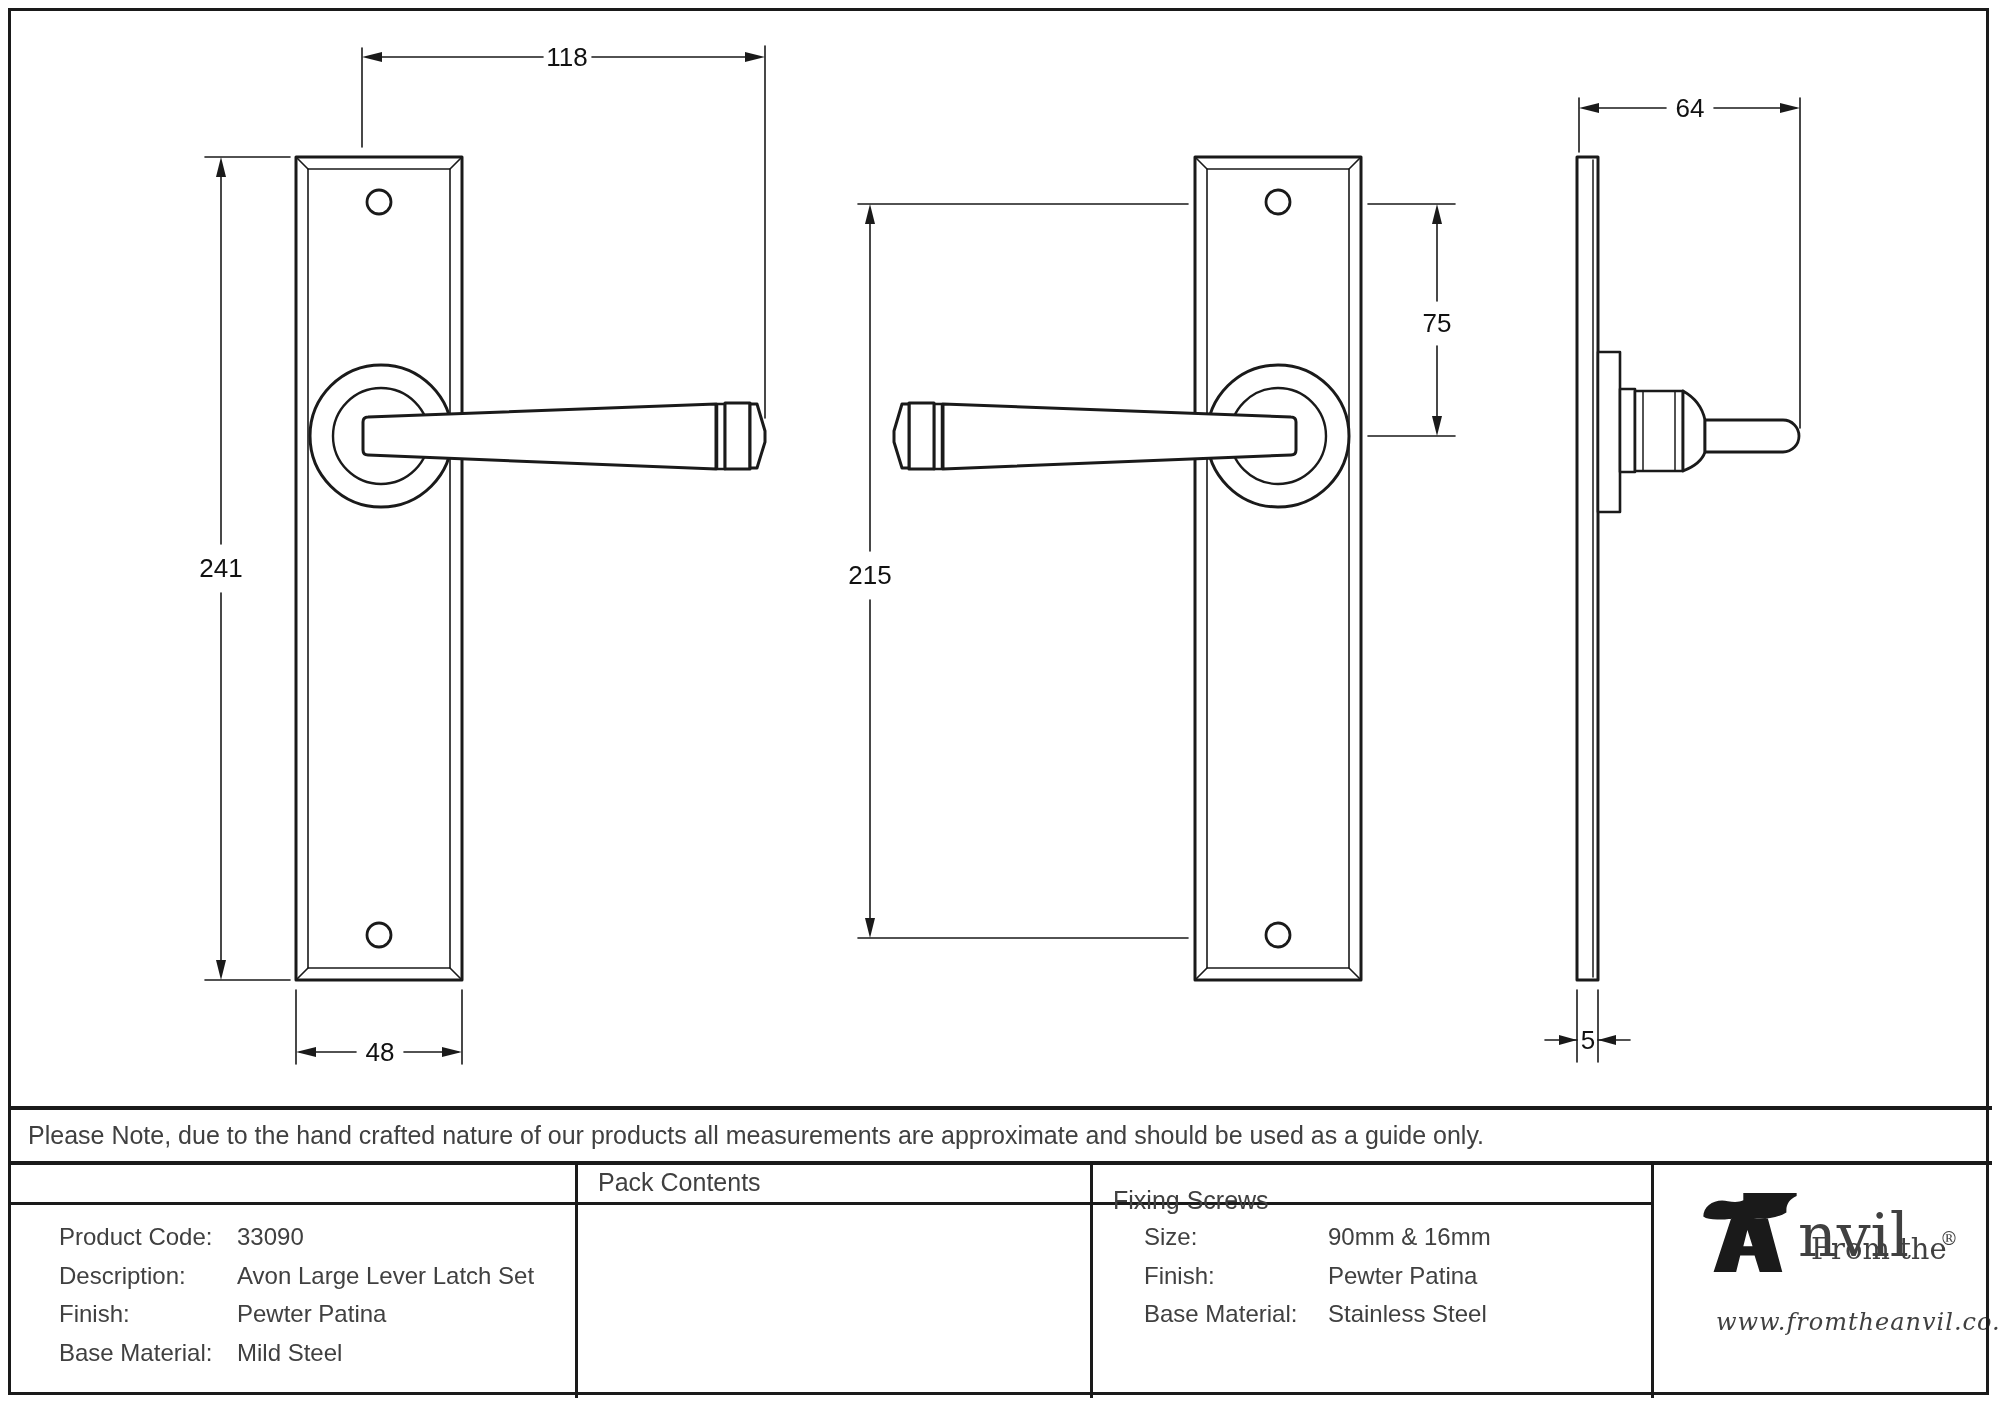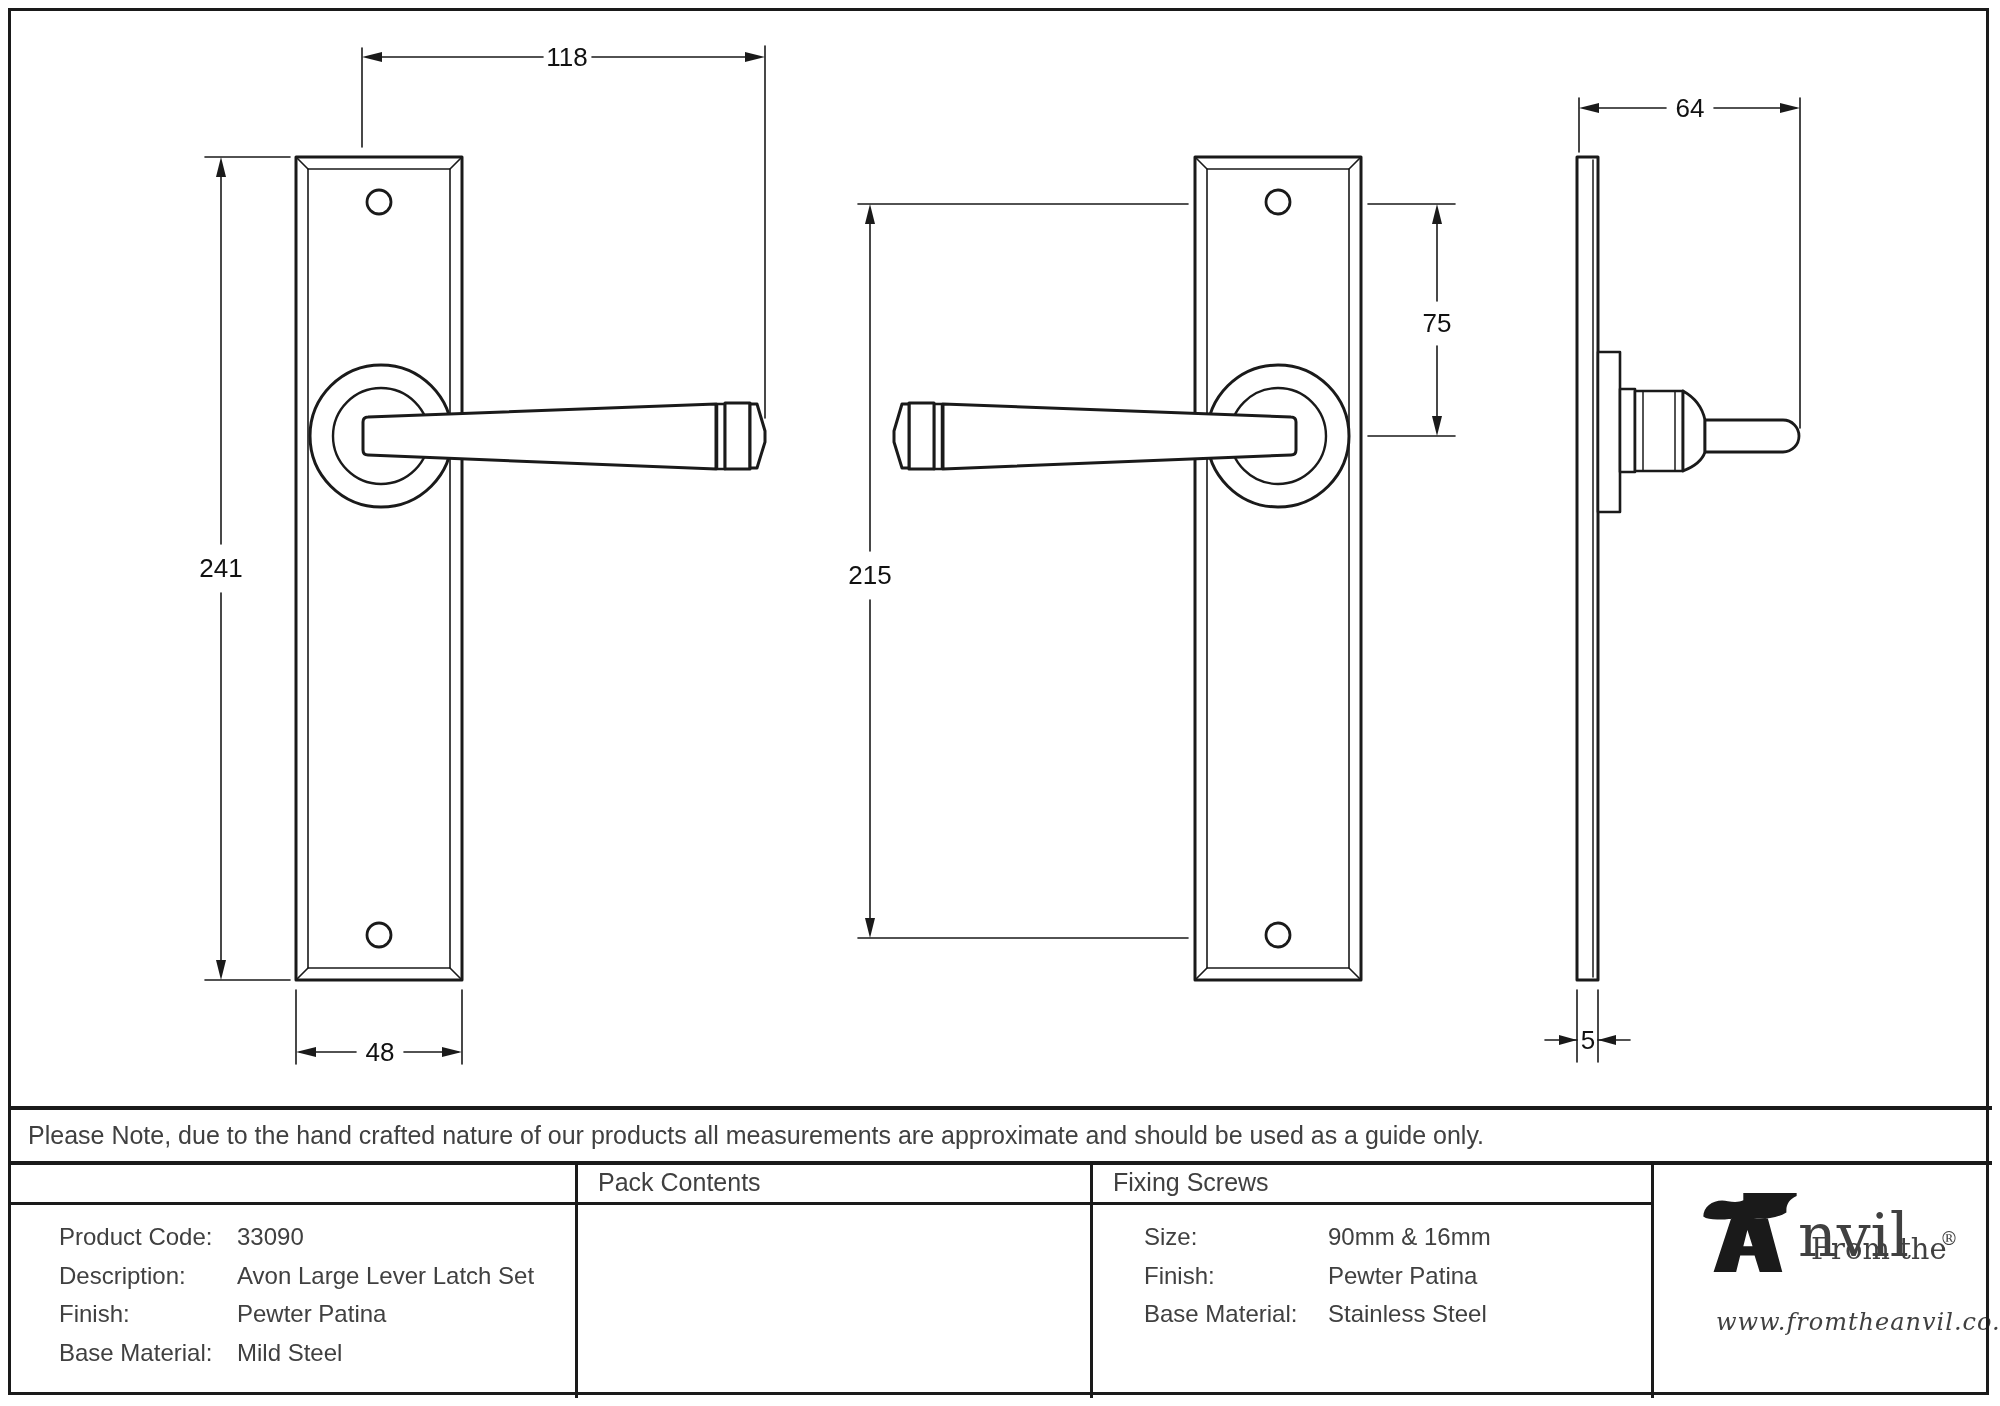--- a/index.html
+++ b/index.html
@@ -157,21 +157,21 @@
   <div class="note-bar">
     <span>Please Note, due to the hand crafted nature of our products all measurements are approximate and should be used as a guide only.</span>
   </div>
 
   <div class="tbl-vline" style="left:575px;"></div>
   <div class="tbl-vline" style="left:1090px;"></div>
   <div class="tbl-vline" style="left:1651px;"></div>
   <div class="hdr-underline"></div>
 
   <div class="hdr" style="left:578px;width:512px;">Pack Contents</div>
-  <div class="hdr" style="left:1093px;width:558px;">Fixing Screws</div>
+  <div class="hdr" style="left:1093px;width:558px;margin-top:18px;">Fixing Screws</div>
 
   <div class="cell" style="left:8px;width:567px;">
     <div class="kv">
       <span class="k">Product Code:</span>
       <span class="v">33090</span>
     </div>
     <div class="kv">
       <span class="k">Description:</span>
       <span class="v">Avon Large Lever Latch Set</span>
     </div>

